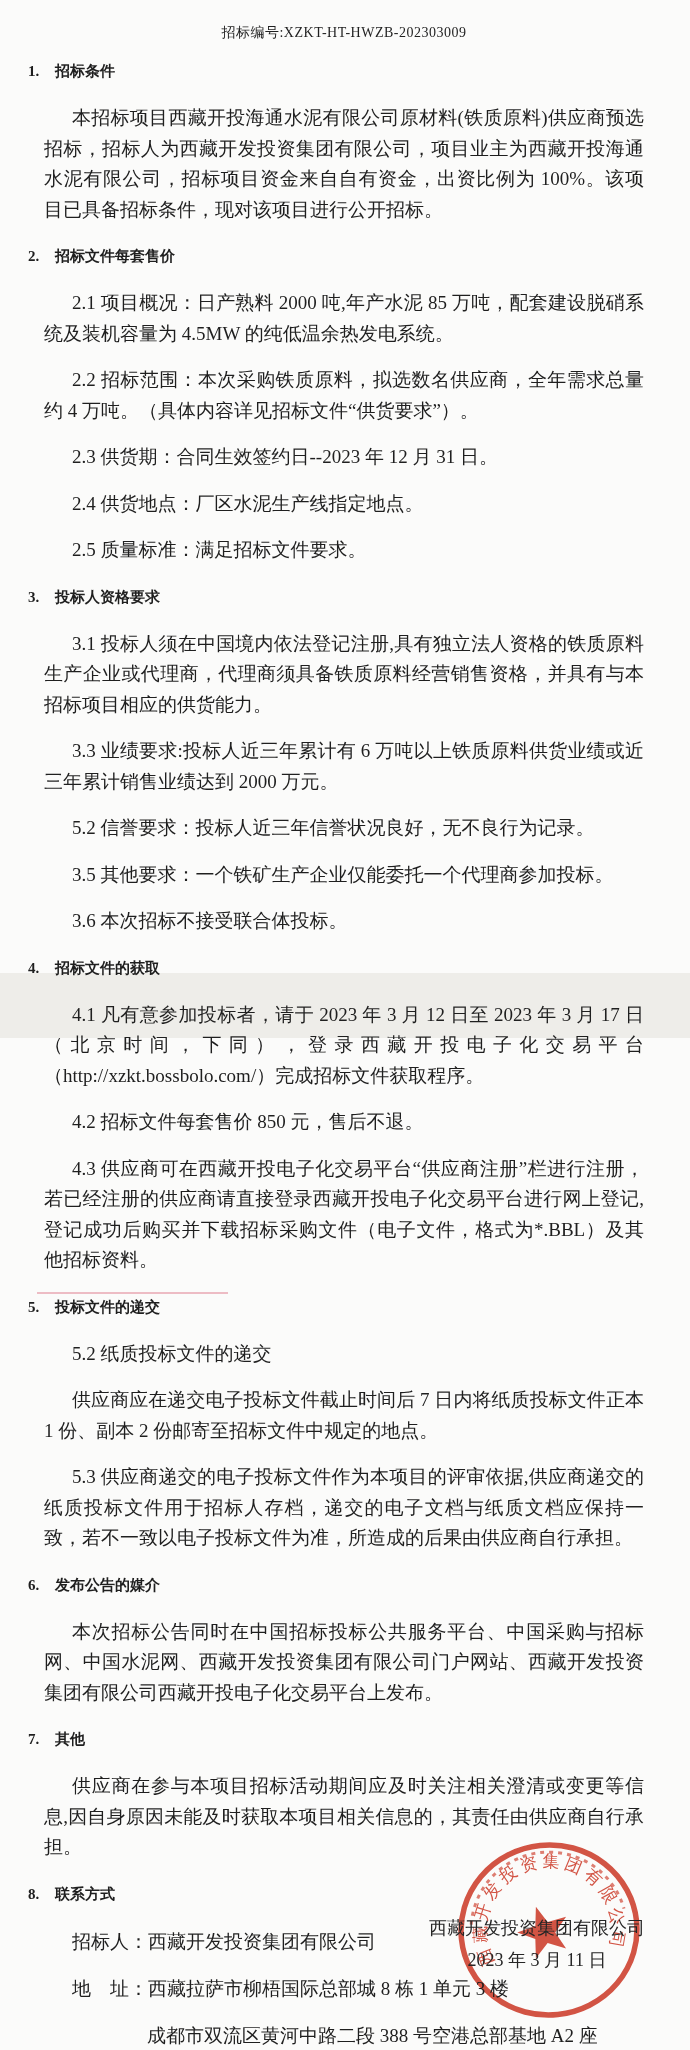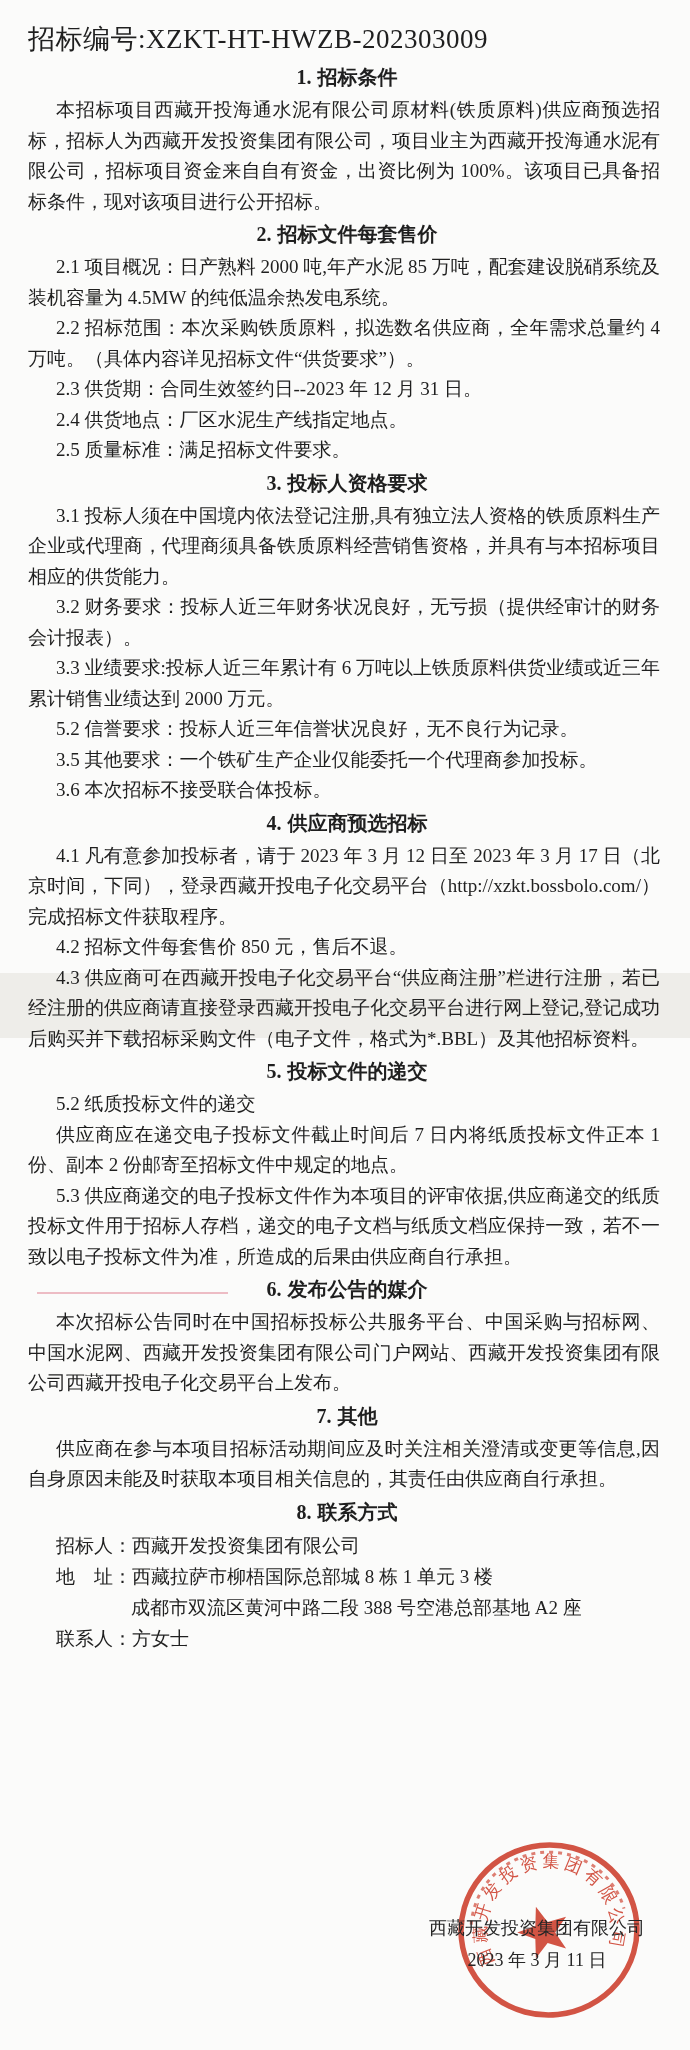--- a/index.html
+++ b/index.html
@@ -11,35 +11,35 @@
     font-family: "Liberation Serif", "DejaVu Serif", serif;
     overflow: hidden;
   }
   .page {
     position: relative;
     z-index: 2;
     padding: 6px 30px 0 28px;
     font-size: 19px;
   }
   .doc-title {
-    font-size: 27px;
+    text-align: center;
+    font-size: 14px;
     line-height: 34px;
-    margin: 16px 0 6px 0;
+    margin: 10px 0 6px 0;
     letter-spacing: 0.5px;
   }
   .sec-h {
     font-weight: bold;
-    font-size: 20px;
+    font-size: 15px;
     line-height: 31px;
     margin: 2px 0;
-    text-align: center;
   }
   .sec-h .lbl { display: inline-block; min-width: 27px; }
   p.body {
-    margin: 0;
+    margin: 16px;
     line-height: 30.5px;
     text-align: justify;
     text-indent: 28px;
   }
   .contact p.body { line-height: 31px; text-align: left; }
   .contact p.cont { text-indent: 0; padding-left: 103px; }
   
   .shade-band {
     position: absolute; z-index: 1;
     left: 0; top: 973px; width: 690px; height: 65px;
@@ -87,28 +87,27 @@
   <p class="body">2.1 项目概况：日产熟料 2000 吨,年产水泥 85 万吨，配套建设脱硝系统及装机容量为 4.5MW 的纯低温余热发电系统。</p>
   <p class="body">2.2 招标范围：本次采购铁质原料，拟选数名供应商，全年需求总量约 4 万吨。（具体内容详见招标文件“供货要求”）。</p>
   <p class="body">2.3 供货期：合同生效签约日--2023 年 12 月 31 日。</p>
   <p class="body">2.4 供货地点：厂区水泥生产线指定地点。</p>
   <p class="body">2.5 质量标准：满足招标文件要求。</p>
 
   <div class="sec-h">
     <span class="lbl">3.</span><span>投标人资格要求</span>
   </div>
   <p class="body">3.1 投标人须在中国境内依法登记注册,具有独立法人资格的铁质原料生产企业或代理商，代理商须具备铁质原料经营销售资格，并具有与本招标项目相应的供货能力。</p>
-  <p class="body">3.2 财务要求：投标人近三年财务状况良好，无亏损（提供经审计的财务会计报表）。</p>
   <p class="body">3.3 业绩要求:投标人近三年累计有 6 万吨以上铁质原料供货业绩或近三年累计销售业绩达到 2000 万元。</p>
   <p class="body">5.2 信誉要求：投标人近三年信誉状况良好，无不良行为记录。</p>
   <p class="body">3.5 其他要求：一个铁矿生产企业仅能委托一个代理商参加投标。</p>
   <p class="body">3.6 本次招标不接受联合体投标。</p>
 
   <div class="sec-h">
-    <span class="lbl">4.</span><span>供应商预选招标</span>
+    <span class="lbl">4.</span><span>招标文件的获取</span>
   </div>
   <p class="body">4.1 凡有意参加投标者，请于 2023 年 3 月 12 日至 2023 年 3 月 17 日（北京时间，下同），登录西藏开投电子化交易平台（http://xzkt.bossbolo.com/）完成招标文件获取程序。</p>
   <p class="body">4.2 招标文件每套售价 850 元，售后不退。</p>
   <p class="body">4.3 供应商可在西藏开投电子化交易平台“供应商注册”栏进行注册，若已经注册的供应商请直接登录西藏开投电子化交易平台进行网上登记,登记成功后购买并下载招标采购文件（电子文件，格式为*.BBL）及其他招标资料。</p>
 
   <div class="sec-h">
     <span class="lbl">5.</span><span>投标文件的递交</span>
   </div>
   <p class="body">5.2 纸质投标文件的递交</p>
   <p class="body">供应商应在递交电子投标文件截止时间后 7 日内将纸质投标文件正本 1 份、副本 2 份邮寄至招标文件中规定的地点。</p>

